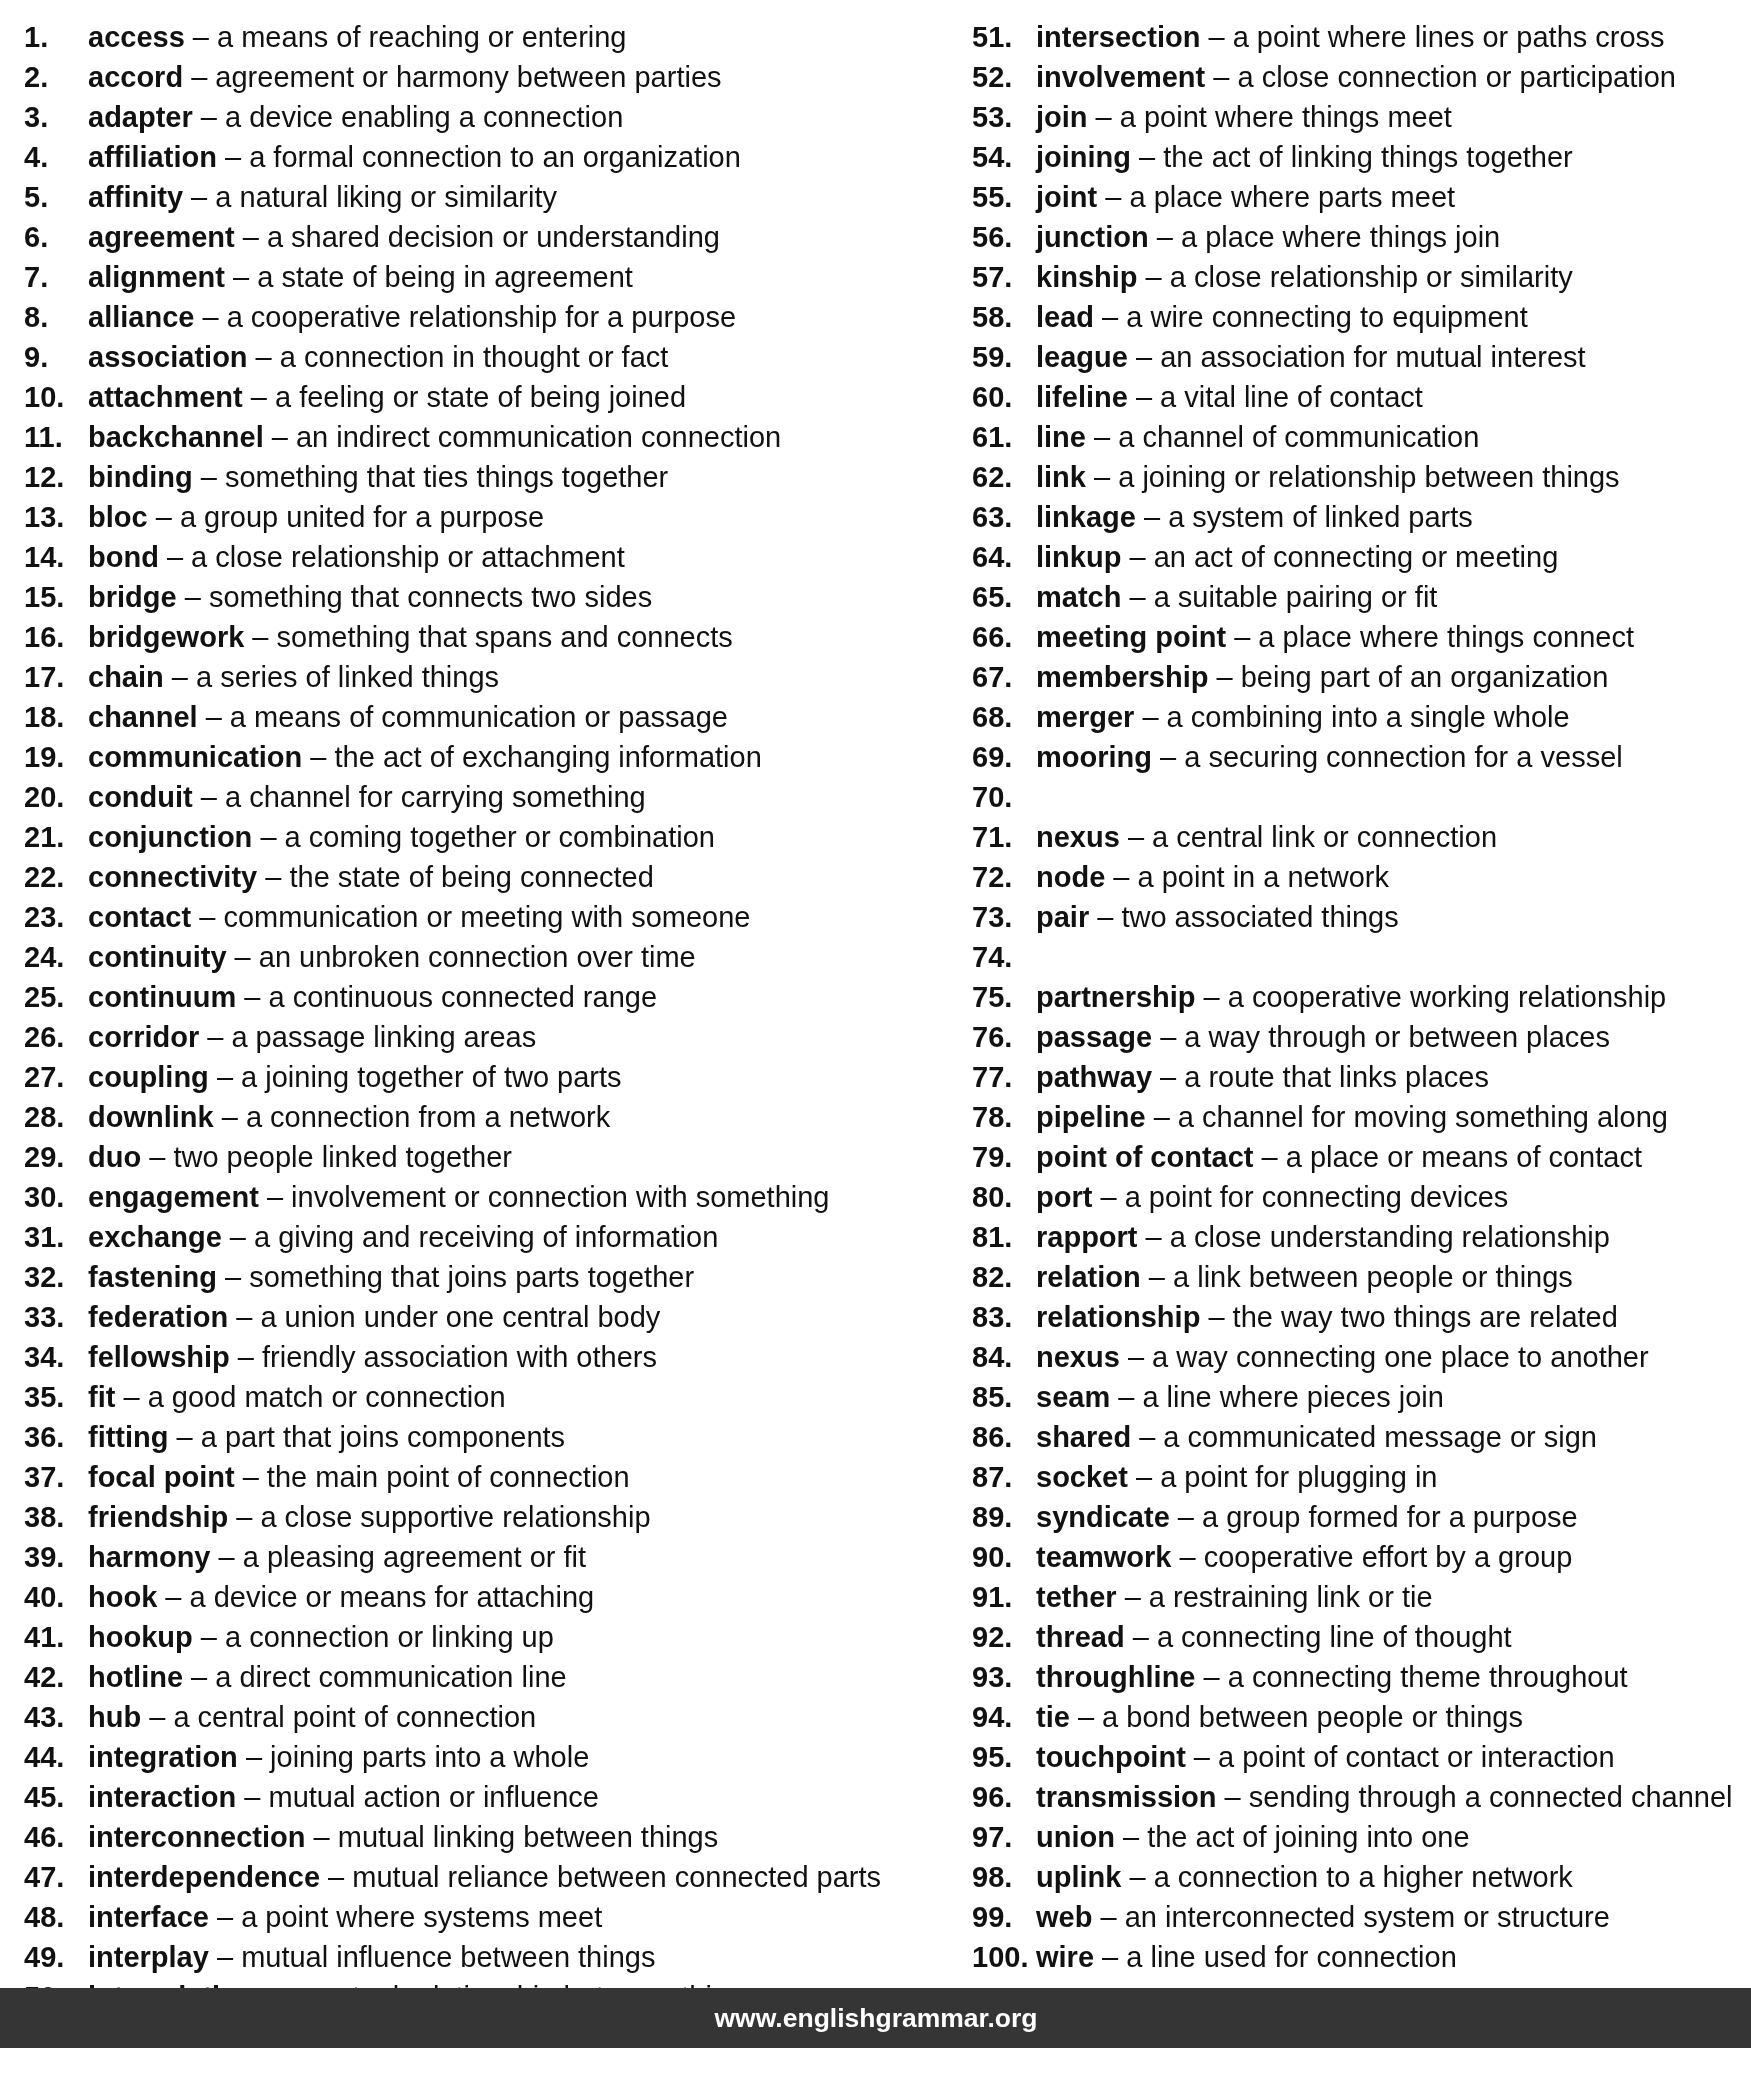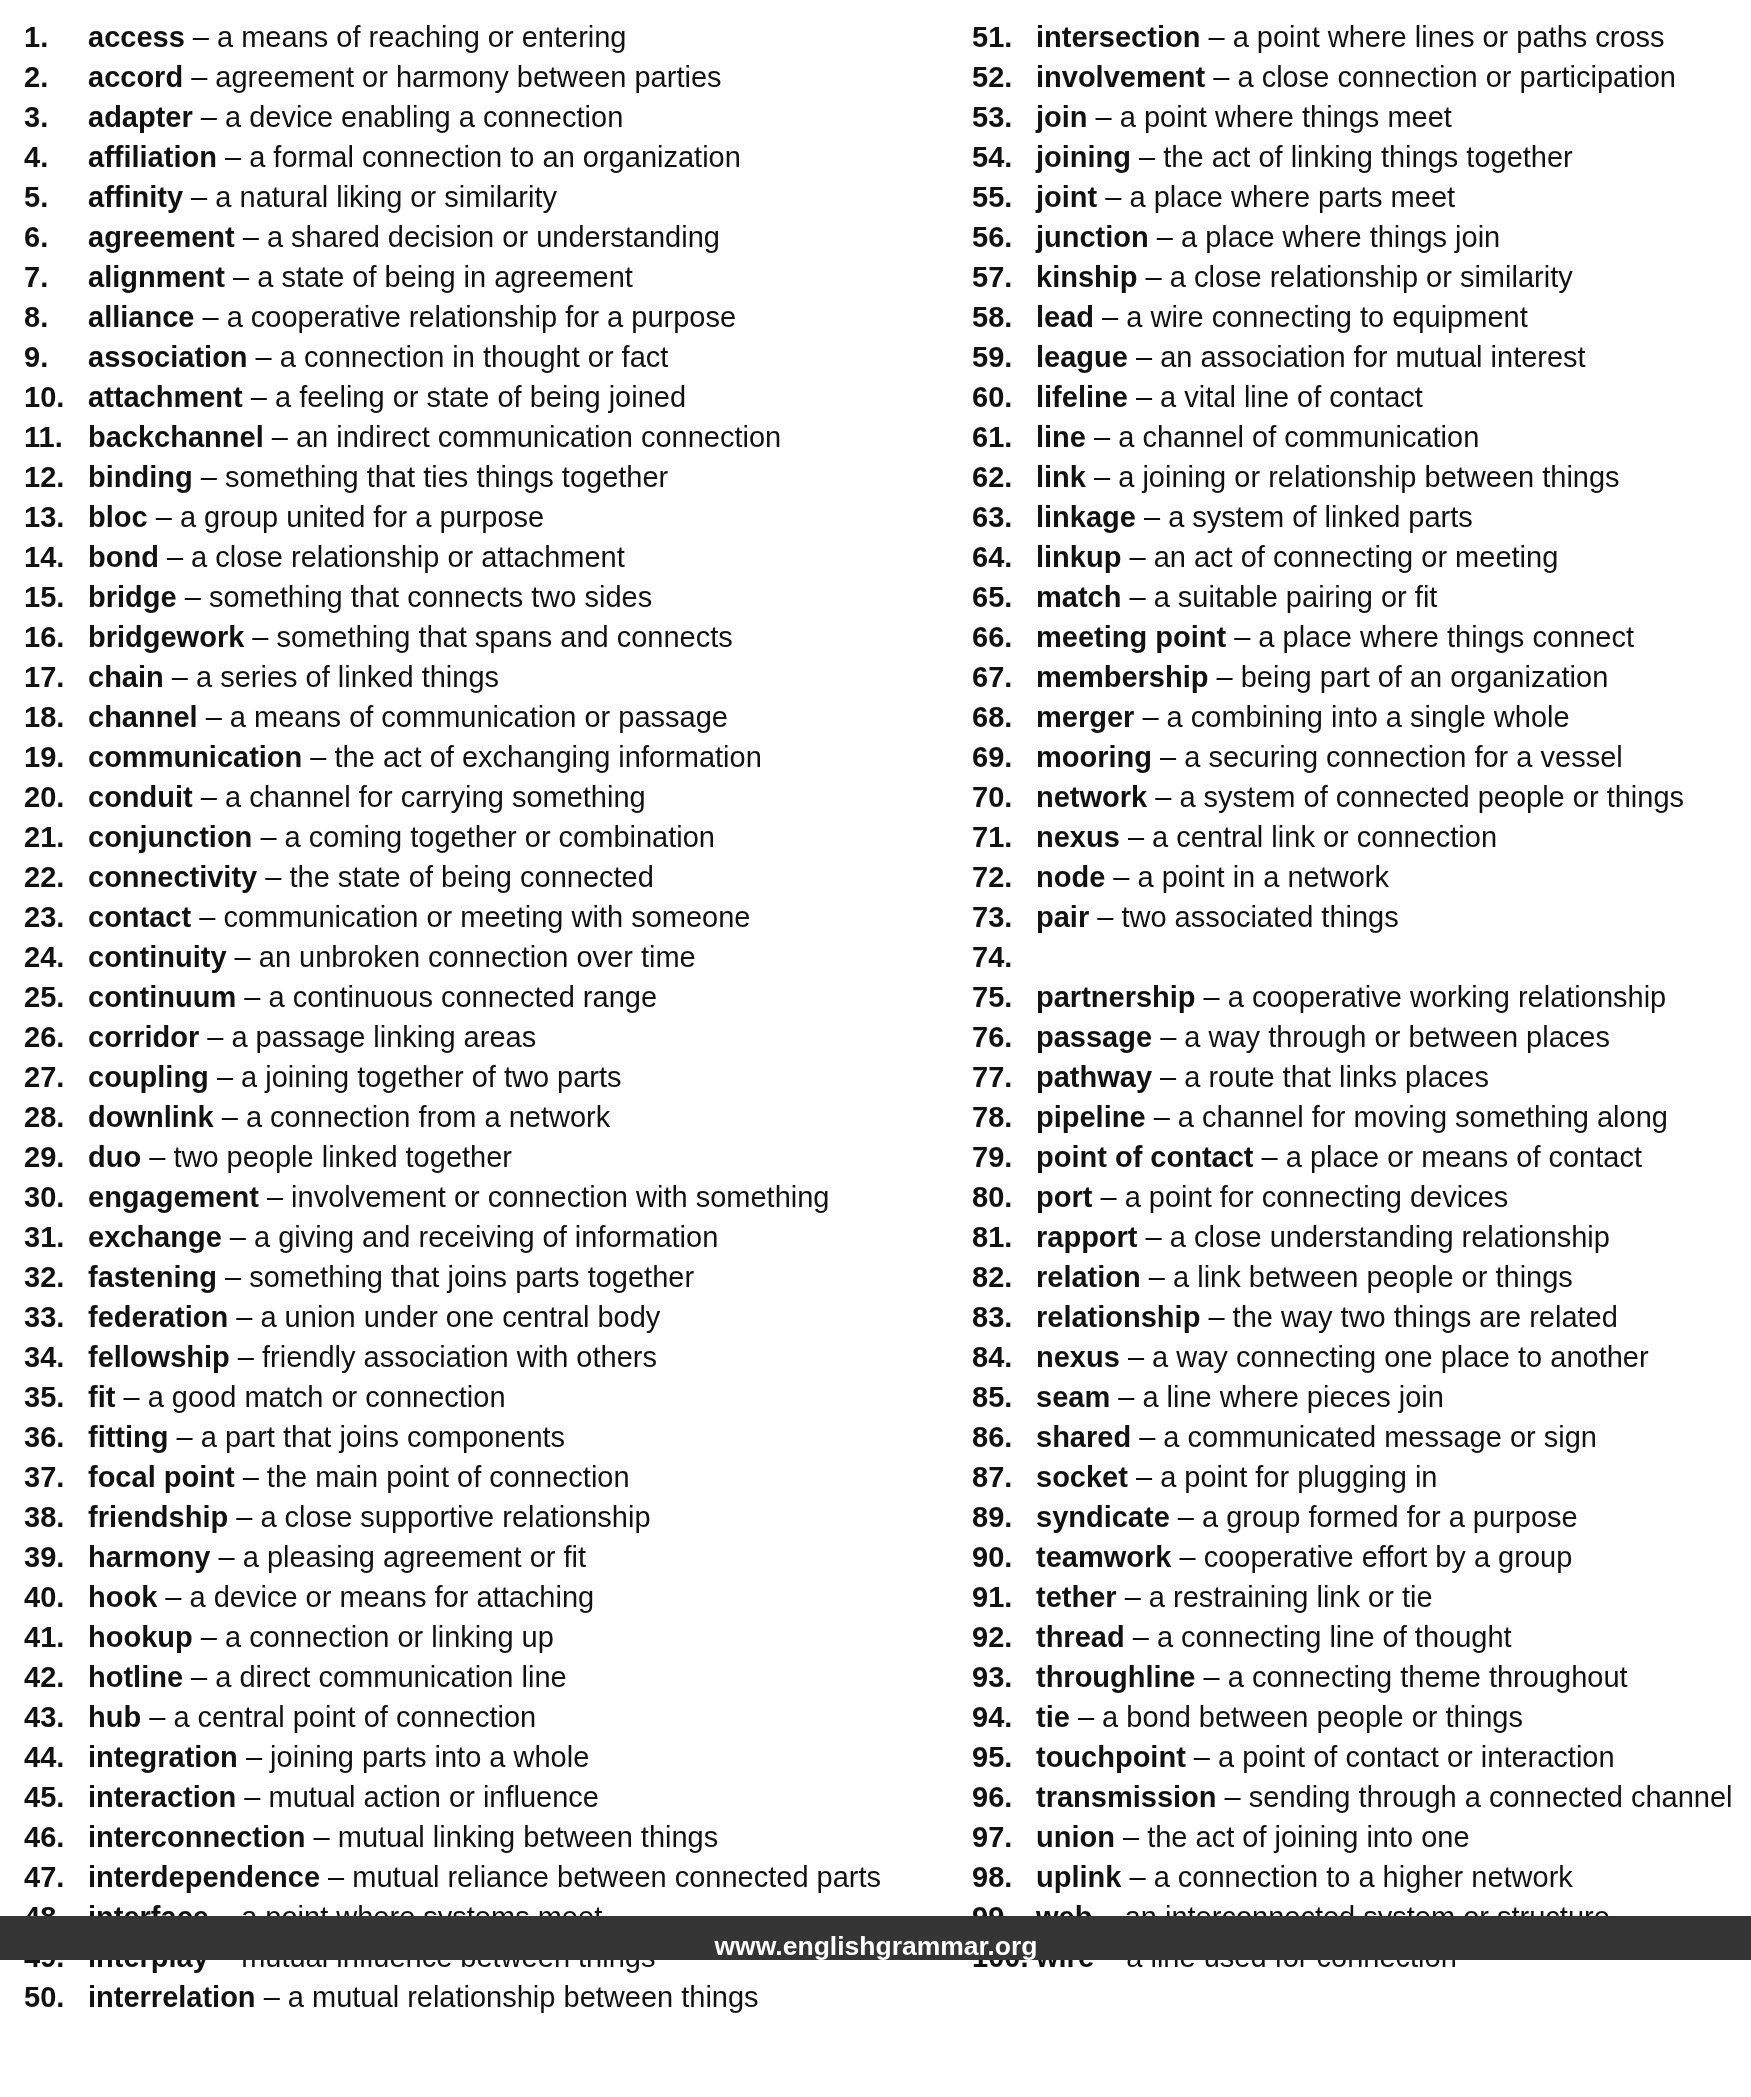--- a/index.html
+++ b/index.html
@@ -5,21 +5,21 @@
   html, body { margin: 0; padding: 0; background: #ffffff; }
   body { width: 1752px; height: 2097px; position: relative; overflow: hidden;
          font-family: "Liberation Sans", sans-serif; color: #111111; }
   .col { position: absolute; top: 16.6px; }
   .col.left { left: 24px; width: 915px; }
   .col.right { left: 972px; width: 805px; }
   .row { height: 40px; line-height: 40px; font-size: 29px; white-space: nowrap; position: relative; }
   .num { position: absolute; left: 0; top: 0; font-weight: bold; }
   .body { position: absolute; left: 64px; top: 0; }
   .term { font-weight: bold; }
-  .footer { position: absolute; left: 0; top: 1916px; width: 1752px; height: 44px;
+  .footer { position: absolute; left: 0; top: 1988px; width: 1752px; height: 60px;
             background: #353535; color: #ffffff; font-weight: bold; font-size: 26.5px;
             line-height: 60px; text-align: center; }
 </style>
 </head>
 <body>
 
 <div class="col left" id="col-left">
     <div class="row">
       <span class="num">1.</span>
       <span class="body"><span class="term">access</span><span> – </span><span>a means of reaching or entering</span></span>
@@ -293,21 +293,20 @@
     <div class="row">
       <span class="num">68.</span>
       <span class="body"><span class="term">merger</span><span> – </span><span>a combining into a single whole</span></span>
     </div>
     <div class="row">
       <span class="num">69.</span>
       <span class="body"><span class="term">mooring</span><span> – </span><span>a securing connection for a vessel</span></span>
     </div>
     <div class="row">
       <span class="num">70.</span>
-      <span class="body"><span class="term">network</span><span> – </span><span>a system of connected people or things</span></span>
     </div>
     <div class="row">
       <span class="num">71.</span>
       <span class="body"><span class="term">nexus</span><span> – </span><span>a central link or connection</span></span>
     </div>
     <div class="row">
       <span class="num">72.</span>
       <span class="body"><span class="term">node</span><span> – </span><span>a point in a network</span></span>
     </div>
     <div class="row">

